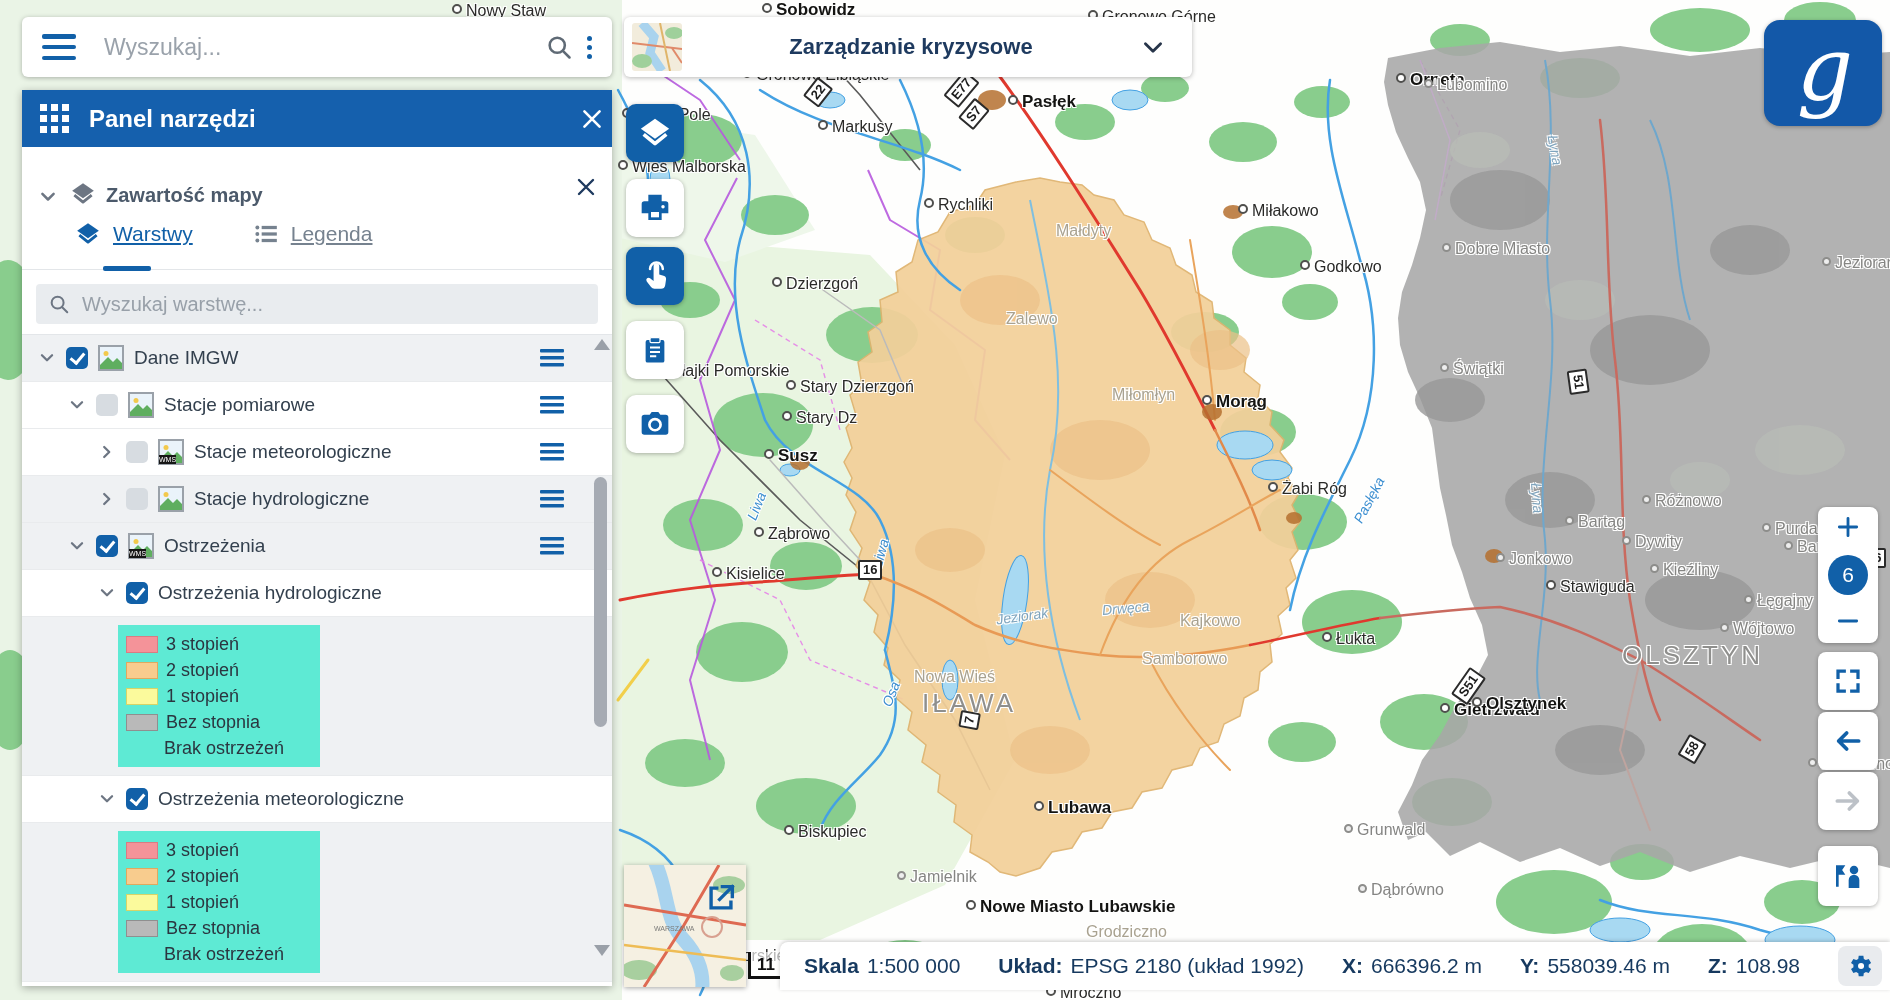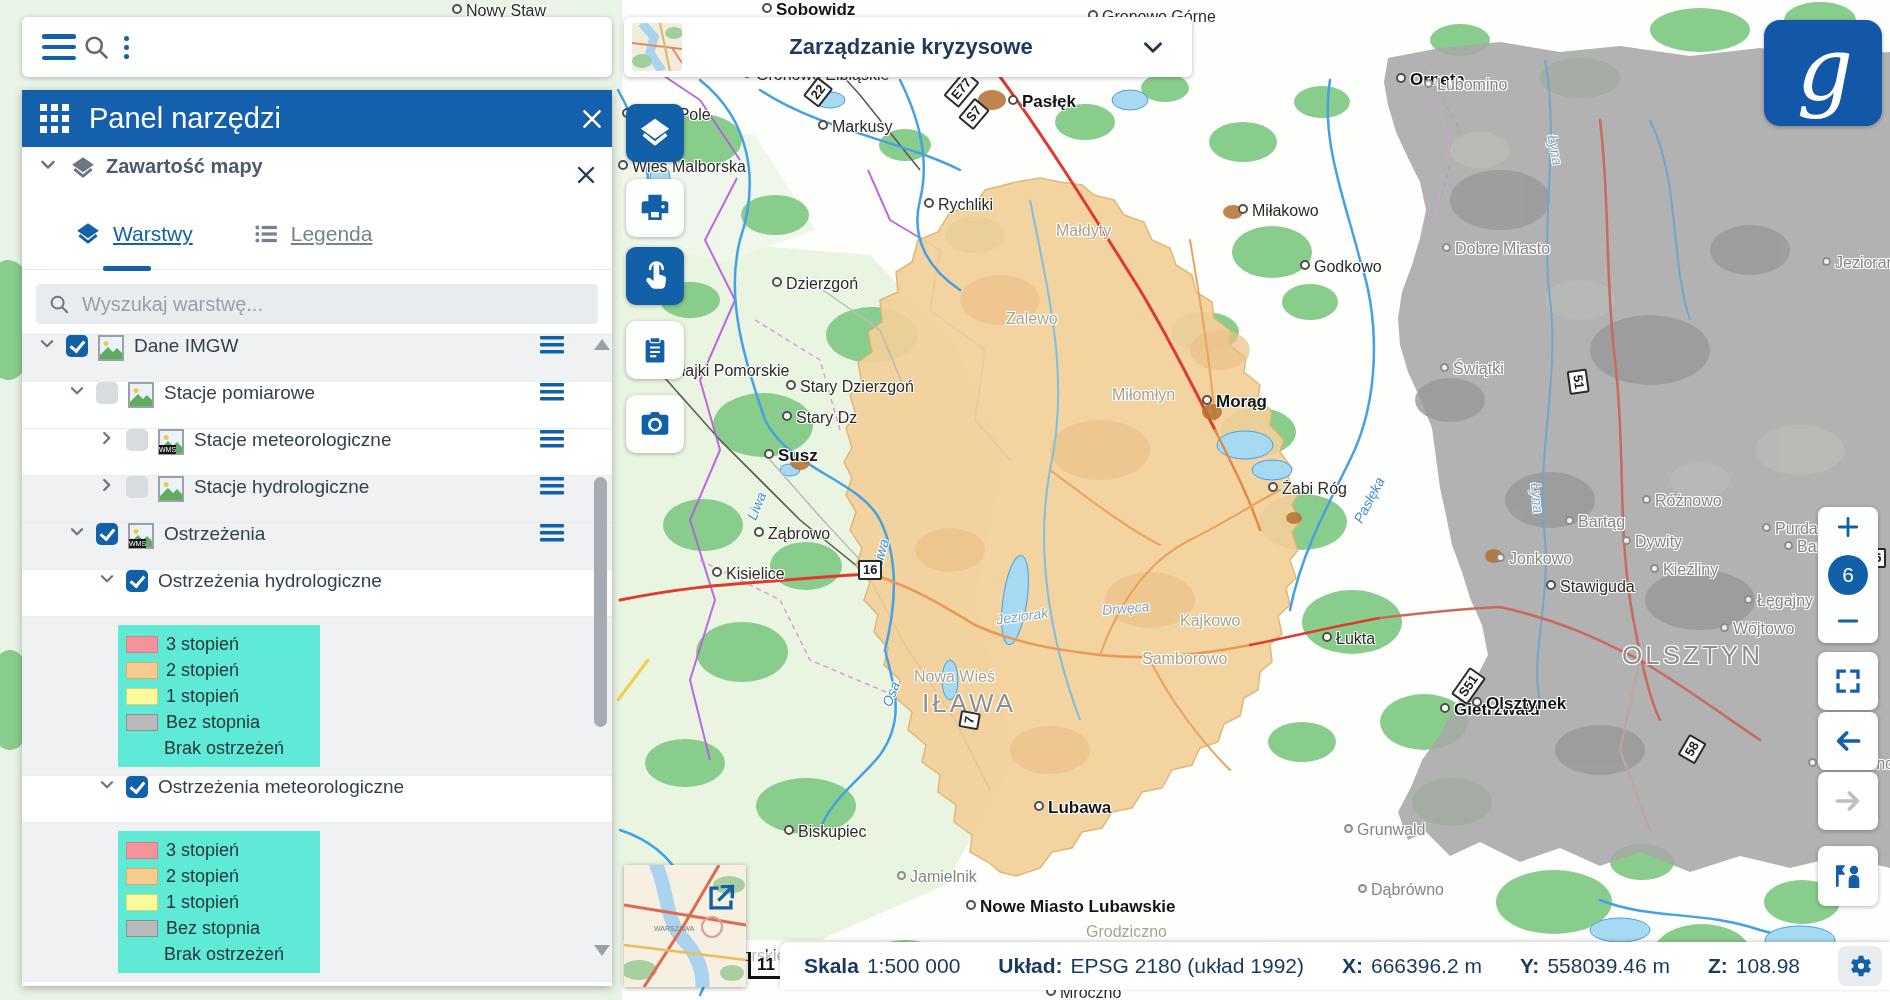--- a/index.html
+++ b/index.html
@@ -52,39 +52,39 @@
     border-radius:16px;z-index:10;box-shadow:0 1px 4px rgba(0,0,0,.3);display:flex;
     align-items:center;justify-content:center;cursor:pointer;}
 
   
   #panel{position:absolute;left:22px;top:90px;width:590px;height:896px;background:#fff;z-index:11;
     box-shadow:0 2px 8px rgba(0,0,0,.3);display:flex;flex-direction:column;overflow:hidden;}
   #panel-header{height:57px;background:#1560ad;display:flex;align-items:center;flex:none;}
   #grid-icon{display:grid;grid-template-columns:repeat(3,7px);grid-template-rows:repeat(3,7px);
     gap:4px;margin-left:18px;}
   #grid-icon i{background:#fff;}
-  #panel-title{color:#fff;font-size:29px;font-weight:normal;margin-left:20px;flex:1;}
+  #panel-title{color:#fff;font-size:24px;font-weight:bold;margin-left:20px;flex:1;}
   .xbtn{width:40px;height:40px;flex:none;}
-  #section-row{height:52px;display:flex;align-items:flex-start;flex:none;margin-top:8px;}
+  #section-row{height:52px;display:flex;align-items:flex-end;flex:none;margin-top:8px;}
   #section-title{font-size:20px;font-weight:bold;color:#4c5a6b;margin-left:10px;flex:1;}
   #tabs-row{height:56px;display:flex;align-items:flex-start;flex:none;position:relative;margin-top:6px;
     border-bottom:1px solid #e3e6e9;}
   .tab{display:flex;align-items:center;gap:12px;cursor:pointer;padding-top:8px;}
   .tab .tab-label{font-size:21px;color:#76828f;text-decoration:underline;}
   .tab.active .tab-label{color:#1160a8;font-weight:500;}
   #tab-warstwy{margin-left:53px;}
   #tab-legenda{margin-left:60px;}
   #tab-underline{position:absolute;left:81px;bottom:-2px;width:48px;height:5px;background:#1160a8;border-radius:2px;}
   #layer-search{margin:14px 14px 10px 14px;height:40px;background:#e9ecef;border-radius:4px;
     display:flex;align-items:center;flex:none;}
   #layer-search input{flex:1;background:transparent;border:none;outline:none;font-size:20px;color:#333;
     font-family:"Liberation Sans",sans-serif;}
   #layer-search input::placeholder{color:#98a0a9;}
   #tree{position:relative;flex:1;border-top:1px solid #e3e6e9;overflow:hidden;}
-  .tree-row{height:46px;display:flex;align-items:flex-start;border-bottom:1px solid #e9ebed;cursor:pointer;}
+  .tree-row{height:46px;display:flex;align-items:center;border-bottom:1px solid #e9ebed;cursor:pointer;}
   .shade0{background:#eff1f3;}
   .shade1{background:#ffffff;}
   .tree-label{font-size:19px;color:#33404e;margin-left:10px;flex:1;white-space:nowrap;overflow:hidden;}
   .cb{width:22px;height:22px;border-radius:5px;background:#d7dce1;flex:none;margin-left:10px;position:relative;cursor:pointer;}
   .cb.on{background:#1160a8;}
   .cb.on::after{content:"";position:absolute;left:7px;top:3px;width:6px;height:11px;
     border:solid #fff;border-width:0 3px 3px 0;transform:rotate(40deg);}
   .exp{width:18px;height:18px;flex:none;display:flex;cursor:pointer;}
   .ticon{margin-left:10px;flex:none;display:flex;}
   .rowmenu{flex:none;margin-right:48px;cursor:pointer;display:flex;}
@@ -365,20 +365,21 @@
     </div>
   <div id="scalebar">11</div>
 </div>
 
 <div id="searchbar" class="floatbar">
   <div id="hamburger">
       <span></span>
       <span></span>
       <span></span>
     </div>
+  <input id="search-input" type="text" placeholder="Wyszukaj..." style="">
   <button class="iconbtn">
     <svg width="28" height="28" viewBox="0 0 24 24" fill="none" stroke="#5f6a75" stroke-width="2.2" stroke-linecap="round">
       <circle cx="10.5" cy="10.5" r="6.5"></circle>
         <path d="M15.5 15.5 L21 21"></path>
       </svg>
   </button>
   <div id="kebab">
       <i></i>
       <i></i>
       <i></i>

